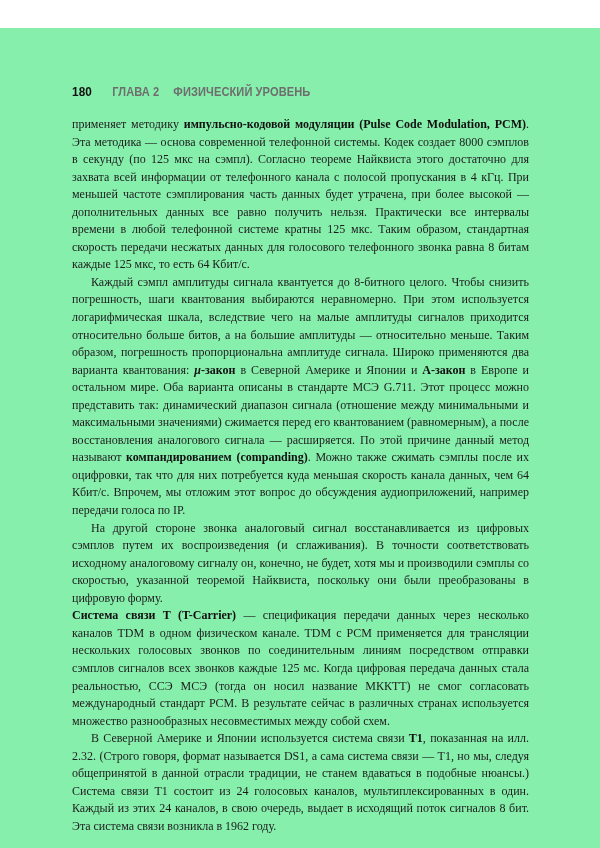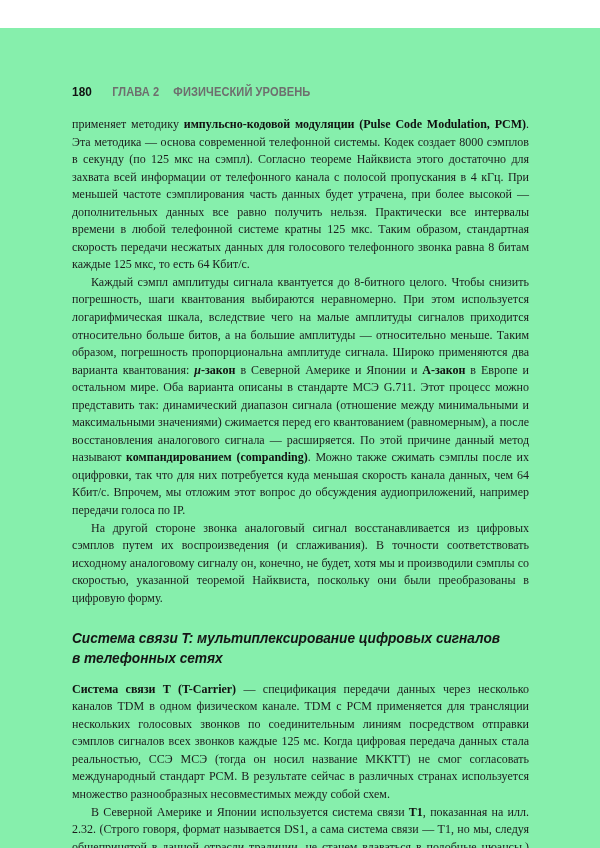--- a/index.html
+++ b/index.html
@@ -117,25 +117,19 @@
   </div>
 
   <div class="textblock">
 
     <p class="body-par no-indent"><span>применяет методику </span><b>импульсно-кодовой модуляции (Pulse Code Modulation, PCM)</b><span>. Эта методика — основа современной телефонной системы. Кодек создает 8000 сэмплов в секунду (по 125 мкс на сэмпл). Согласно теореме Найквиста этого достаточно для захвата всей информации от телефонного канала с полосой пропускания в 4 кГц. При меньшей частоте сэмплирования часть данных будет утрачена, при более высокой — дополнительных данных все равно получить нельзя. Практически все интервалы времени в любой телефонной системе кратны 125 мкс. Таким образом, стандартная скорость передачи несжатых данных для голосового телефонного звонка равна 8 битам каждые 125 мкс, то есть 64 Кбит/с.</span></p>
 
     <p class="body-par"><span>Каждый сэмпл амплитуды сигнала квантуется до 8-битного целого. Чтобы снизить погрешность, шаги квантования выбираются неравномерно. При этом используется логарифмическая шкала, вследствие чего на малые амплитуды сигналов приходится относительно больше битов, а на большие амплитуды — относительно меньше. Таким образом, погрешность пропорциональна амплитуде сигнала. Широко применяются два варианта квантования: </span><b><i class="mu">μ</i><span>-закон</span></b><span> в Северной Америке и Японии и </span><b>А-закон</b><span> в Европе и остальном мире. Оба варианта описаны в стандарте МСЭ G.711. Этот процесс можно представить так: динамический диапазон сигнала (отношение между минимальными и максимальными значениями) сжимается перед его квантованием (равномерным), а после восстановления аналогового сигнала — расширяется. По этой причине данный метод называют </span><b>компандированием (companding)</b><span>. Можно также сжимать сэмплы после их оцифровки, так что для них потребуется куда меньшая скорость канала данных, чем 64 Кбит/с. Впрочем, мы отложим этот вопрос до обсуждения аудиоприложений, например передачи голоса по IP.</span></p>
 
     <p class="body-par">На другой стороне звонка аналоговый сигнал восстанавливается из цифровых сэмплов путем их воспроизведения (и сглаживания). В точности соответствовать исходному аналоговому сигналу он, конечно, не будет, хотя мы и производили сэмплы со скоростью, указанной теоремой Найквиста, поскольку они были преобразованы в цифровую форму.</p>
 
-    <div class="heading-wrap">
-      <h2 class="section-heading">
-        <span class="heading-line">Система связи T: мультиплексирование цифровых сигналов</span>
-        <span class="heading-line">в телефонных сетях</span>
-      </h2>
-    </div>
 
     <p class="body-par no-indent"><b>Система связи T (T-Carrier)</b><span> — спецификация передачи данных через несколько каналов TDM в одном физическом канале. TDM с PCM применяется для трансляции нескольких голосовых звонков по соединительным линиям посредством отправки сэмплов сигналов всех звонков каждые 125 мс. Когда цифровая передача данных стала реальностью, ССЭ МСЭ (тогда он носил название МККТТ) не смог согласовать международный стандарт PCM. В результате сейчас в различных странах используется множество разнообразных несовместимых между собой схем.</span></p>
 
     <p class="body-par"><span>В Северной Америке и Японии используется система связи </span><b>T1</b><span>, показанная на илл. 2.32. (Строго говоря, формат называется DS1, а сама система связи — T1, но мы, следуя общепринятой в данной отрасли традиции, не станем вдаваться в подобные нюансы.) Система связи T1 состоит из 24 голосовых каналов, мультиплексированных в один. Каждый из этих 24 каналов, в свою очередь, выдает в исходящий поток сигналов 8 бит. Эта система связи возникла в 1962 году.</span></p>
 
   </div>
 </div>
 
 </body></html>

